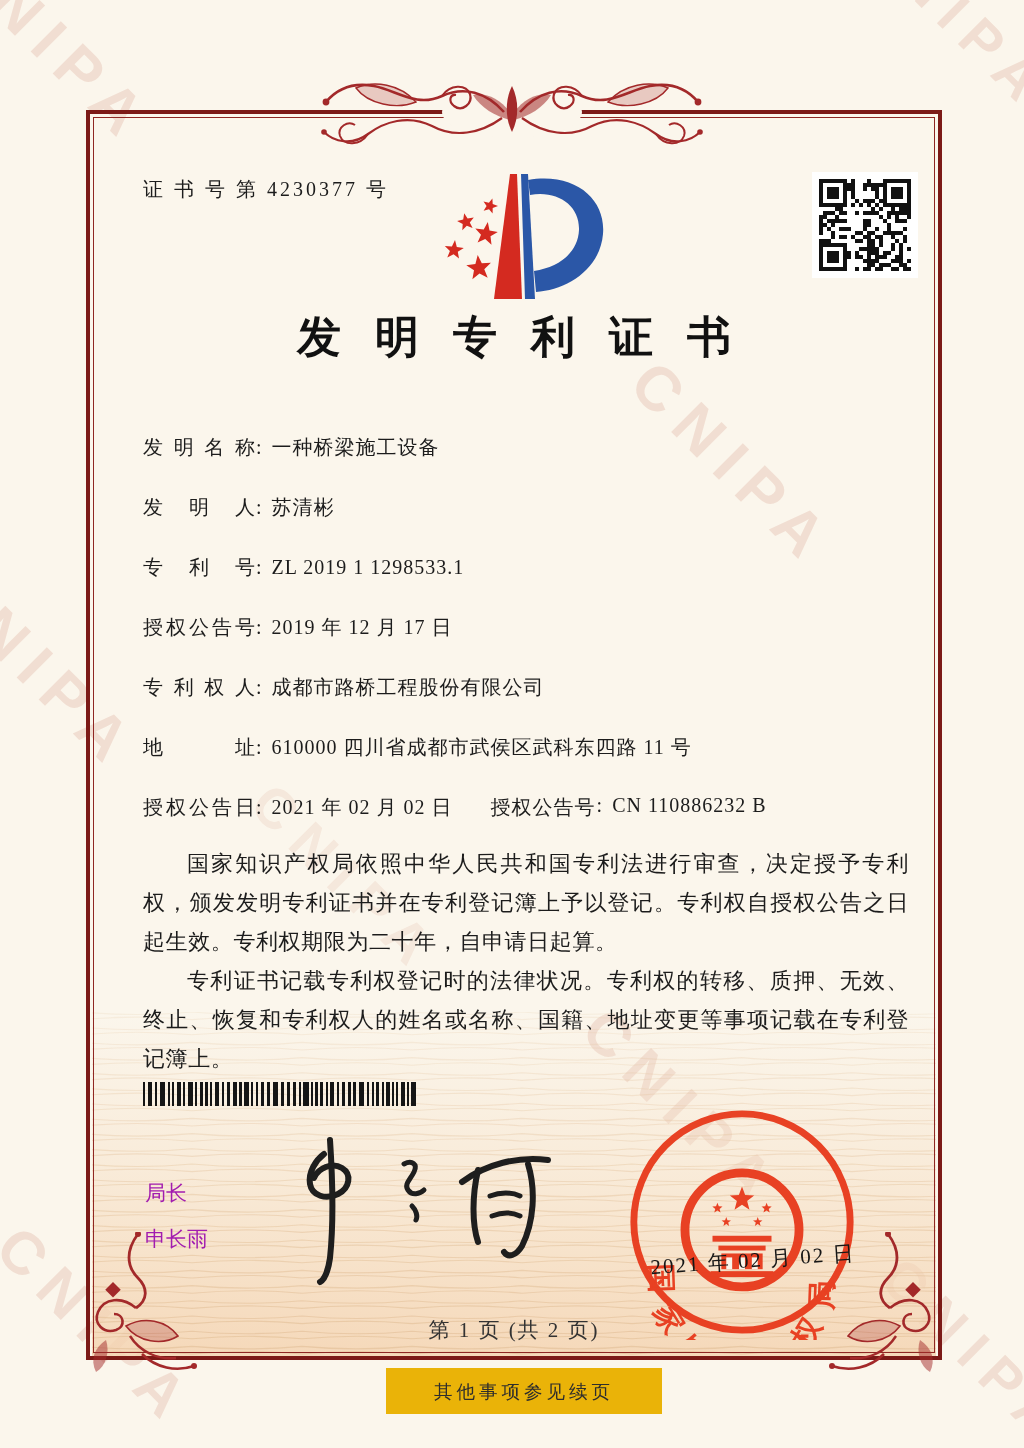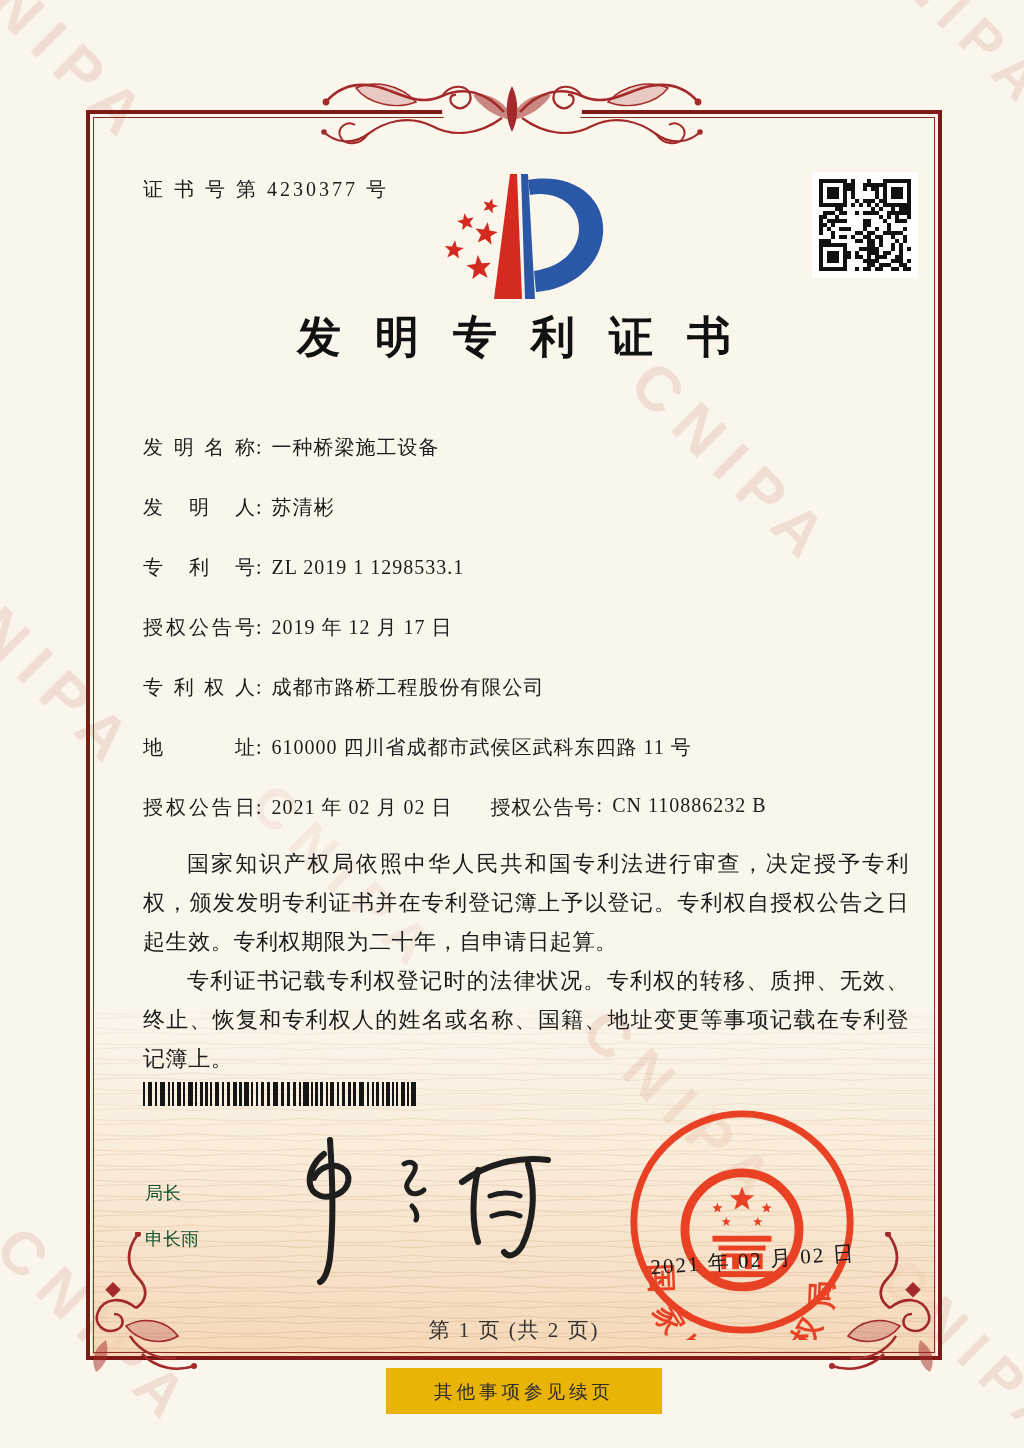--- a/index.html
+++ b/index.html
@@ -64,22 +64,22 @@
   
   .paras{
     position:absolute; left:143px; top:844px; width:766px;
     font-size:22px; line-height:39px; letter-spacing:0.6px; text-align:justify;
   }
   .paras p{margin:0; text-indent:2em;}
   
   .barcode{position:absolute; left:143px; top:1082px;}
   
   .signer{
-    position:absolute; left:145px; top:1170px; font-size:18px; line-height:46px;
-    font-family:Liberation Serif, serif; color:#14532d;
+    position:absolute; left:145px; top:1170px; font-size:21px; line-height:46px;
+    font-family:Liberation Serif, serif; color:#a21caf;
   }
   .signature{position:absolute; left:266px; top:1130px;}
   
   .seal{position:absolute; left:624px; top:1104px; opacity:0.95;}
   .seal-date{
     position:absolute; left:645px; top:1246px; width:216px; text-align:center;
     font-size:21px; letter-spacing:2px; color:#161616; transform:rotate(-4deg);
     white-space:nowrap;
   }
   

